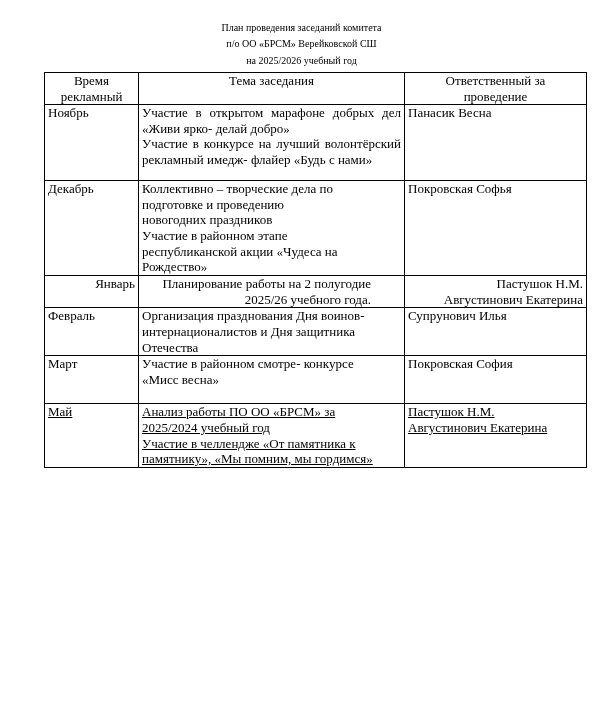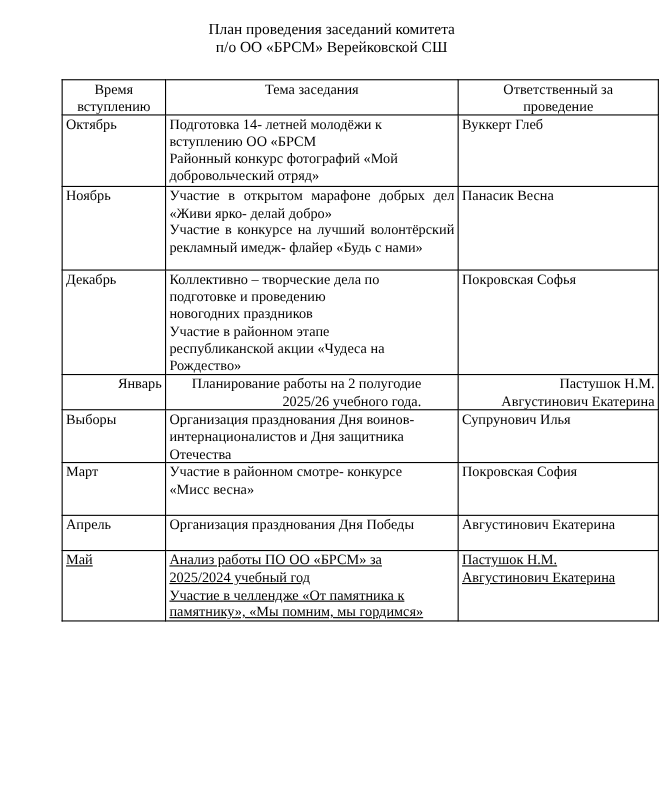--- a/index.html
+++ b/index.html
@@ -2,25 +2,25 @@
 <html><head>
 <meta charset="utf-8">
 <style>
   html, body { margin: 0; padding: 0; background: #ffffff; }
   body {
     width: 603px; height: 716px; position: relative; overflow: hidden;
     font-family: "Liberation Serif", serif; color: #000;
   }
   .title {
     position: absolute; left: 0; top: 20px; width: 603px;
-    text-align: center; font-size: 14px; line-height: 16.4px;
+    text-align: center; font-size: 10px; line-height: 16.4px;
   }
   .title div { white-space: nowrap; }
   table.plan {
-    position: absolute; left: 56px; top: 72px;
+    position: absolute; left: 44px; top: 72px;
     border-collapse: collapse; table-layout: fixed;
     width: 542px;
     font-size: 13px; line-height: 15.6px;
   }
   table.plan td, table.plan th {
     border: 1.3px solid #000; vertical-align: top;
     padding: 0 3px 0 3px; font-weight: normal;
   }
   table.plan th { text-align: center; }
   col.c1 { width: 94px; }
@@ -39,52 +39,43 @@
   tr.r-mar2 { height: 66px; }
   tr.r-apr { height: 32px; }
   tr.r-may { height: 63px; text-decoration: underline; }
 </style>
 </head>
 <body>
 
 <div class="title">
   <div>План проведения заседаний комитета</div>
   <div>п/о ОО «БРСМ» Верейковской СШ</div>
+  <div>на 2025/2026 учебный год</div>
 </div>
 
 <table class="plan">
   <colgroup>
       <col class="c1">
       <col class="c2">
       <col class="c3">
     </colgroup>
   <tbody>
       <tr class="r-head">
     <th>
       <span class="line">Время</span>
-      <span class="line">вступлению</span>
+      <span class="line">рекламный</span>
     </th>
     <th>Тема заседания</th>
     <th>
       <span class="line">Ответственный за</span>
       <span class="line">проведение</span>
     </th>
   </tr>
 
 
-  <tr class="r-oct">
-    <td>Октябрь</td>
-    <td>
-      <span class="line">Подготовка 14- летней молодёжи к вступлению ОО «БРСМ</span>
-      <span class="line">Районный конкурс фотографий «Мой добровольческий отряд»</span>
-    </td>
-    <td>
-      <span class="line">Вуккерт Глеб</span>
-    </td>
-  </tr>
 
   <tr class="r-nov">
     <td>Ноябрь</td>
     <td class="justify">
       <span class="line justify">Участие в открытом марафоне добрых дел «Живи ярко- делай добро»</span>
       <span class="line justify">Участие в конкурсе на лучший волонтёрский рекламный имедж- флайер «Будь с нами»</span>
     </td>
     <td>
       <span class="line">Панасик Весна</span>
     </td>
@@ -106,49 +97,40 @@
     <td>
       <span class="line" style="padding-right:30px">Планирование работы на 2 полугодие 2025/26 учебного года.</span>
     </td>
     <td>
       <span class="line">Пастушок Н.М.</span>
       <span class="line">Августинович Екатерина</span>
     </td>
   </tr>
 
   <tr class="r-feb">
-    <td>Выборы</td>
+    <td>Февраль</td>
     <td>
       <span class="line" style="padding-right:20px">Организация празднования Дня воинов-интернационалистов и Дня защитника Отечества</span>
     </td>
     <td>
       <span class="line">Супрунович Илья</span>
     </td>
   </tr>
 
   <tr class="r-mar">
     <td>Март</td>
     <td>
       <span class="line" style="padding-right:20px">Участие в районном смотре- конкурсе «Мисс весна»</span>
     </td>
     <td>
       <span class="line">Покровская София</span>
     </td>
   </tr>
 
 
-  <tr class="r-apr">
-    <td>Апрель</td>
-    <td>
-      <span class="line">Организация празднования Дня Победы</span>
-    </td>
-    <td>
-      <span class="line">Августинович Екатерина</span>
-    </td>
-  </tr>
 
   <tr class="r-may">
     <td>Май</td>
     <td>
       <span class="line" style="padding-right:40px">Анализ работы ПО ОО «БРСМ» за 2025/2024 учебный год</span>
       <span class="line">Участие в челлендже «От памятника к памятнику», «Мы помним, мы гордимся»</span>
     </td>
     <td>
       <span class="line">Пастушок Н.М.</span>
       <span class="line">Августинович Екатерина</span>

